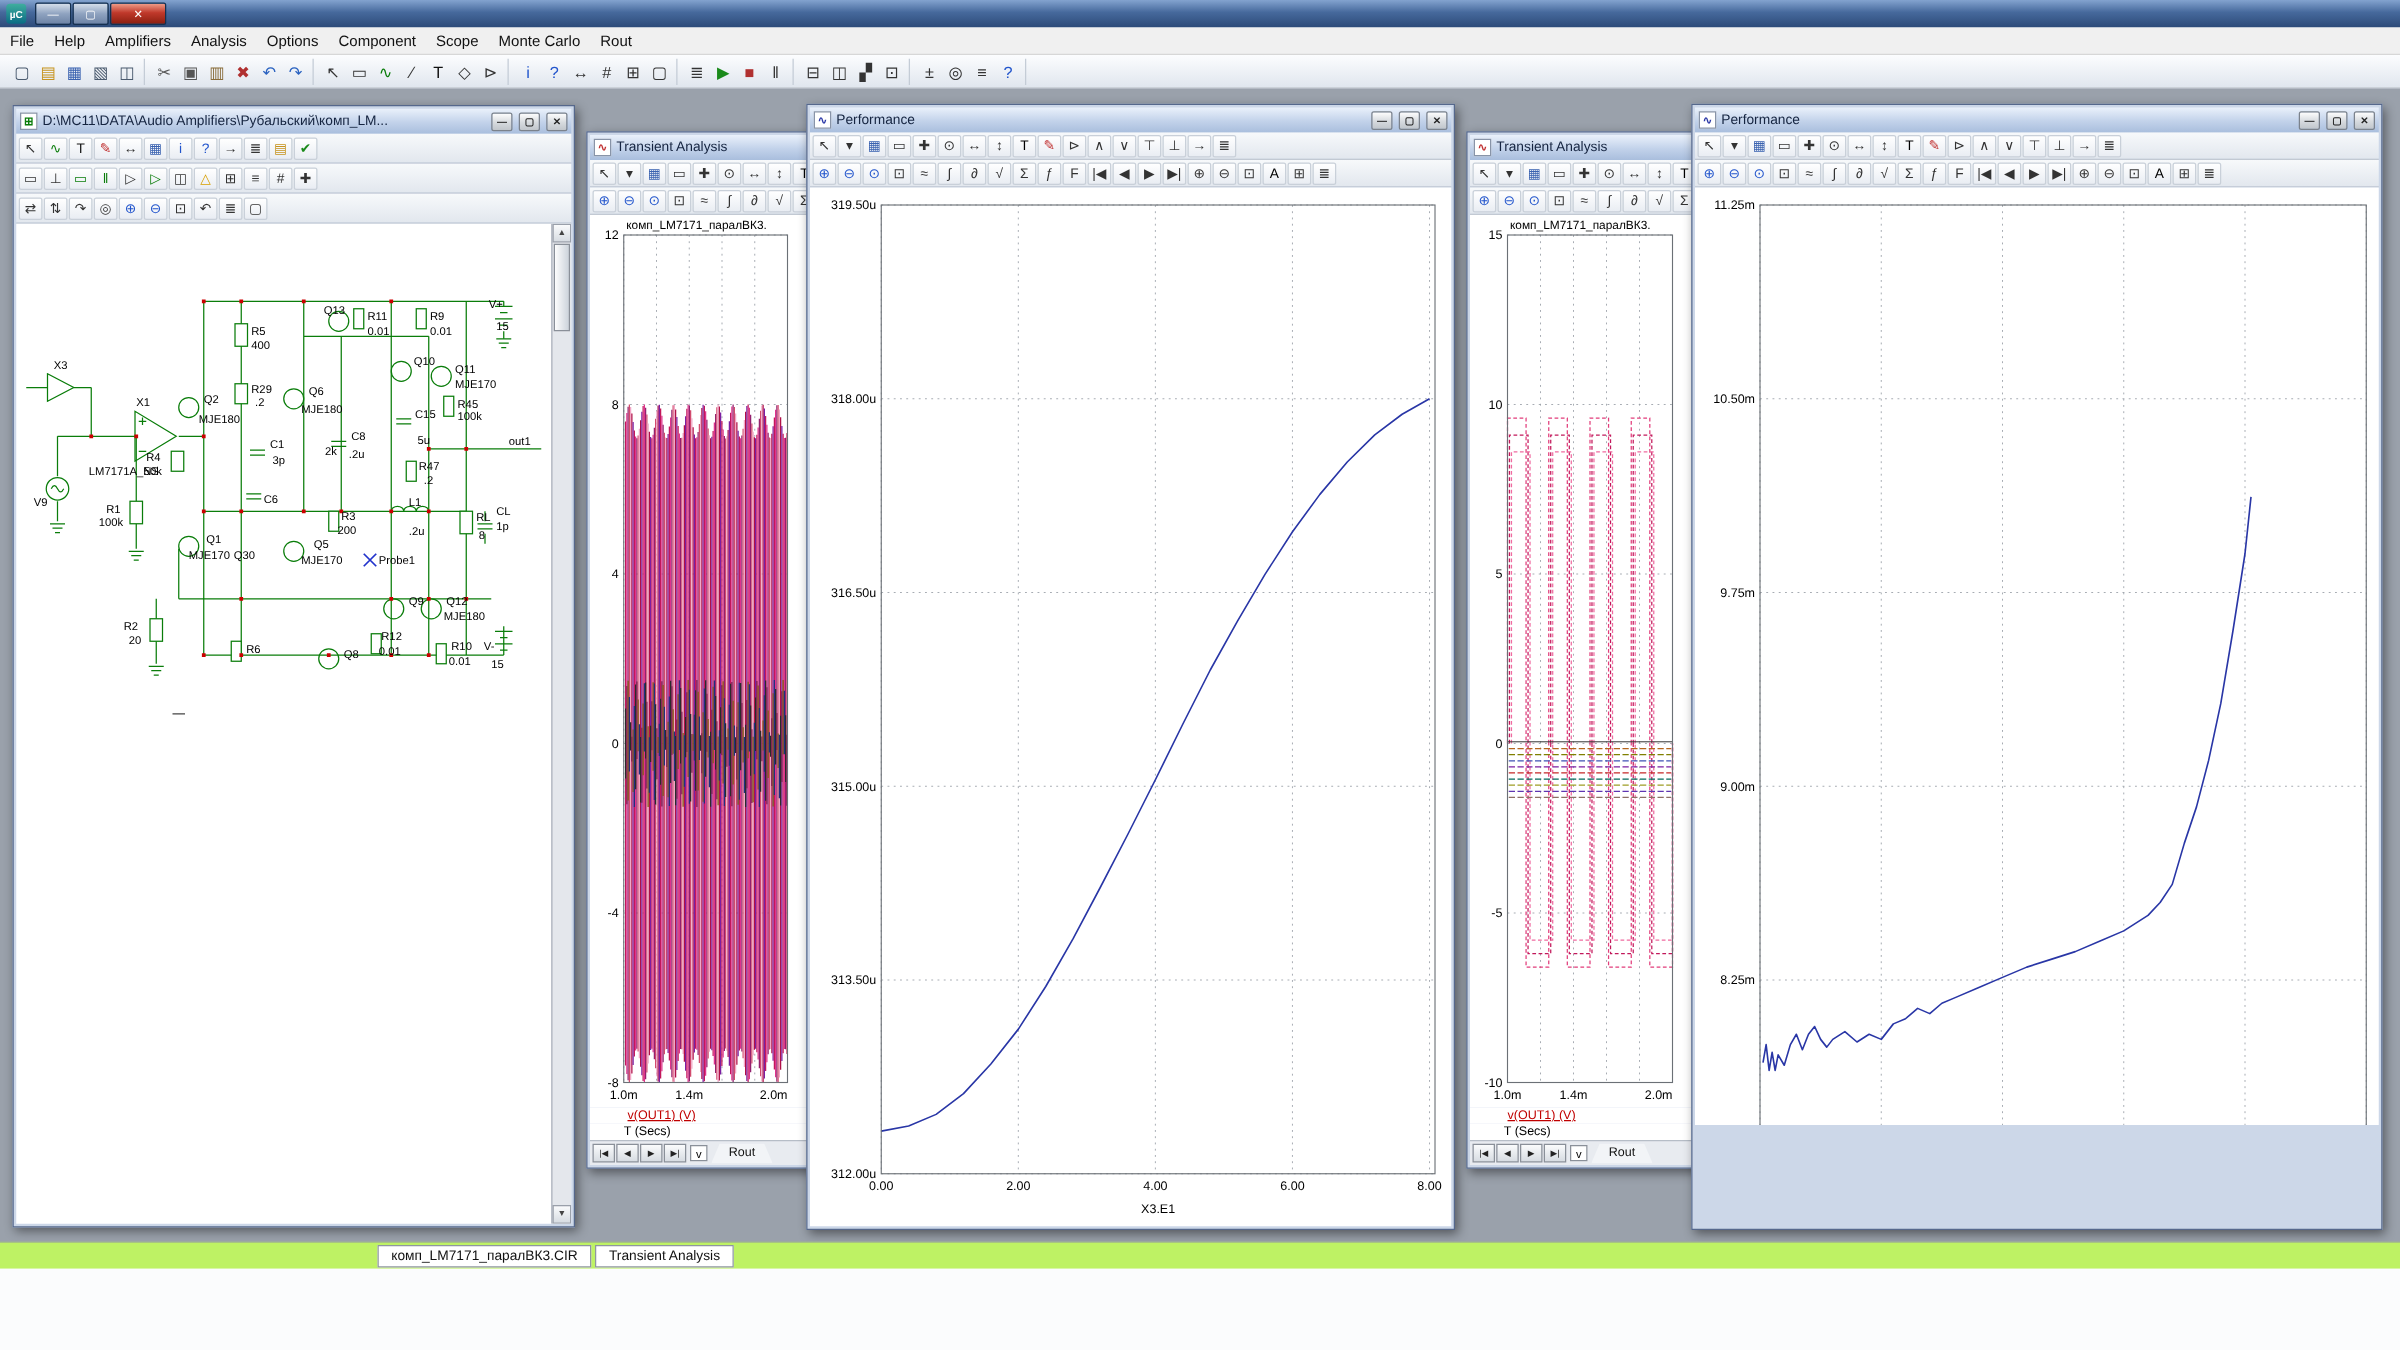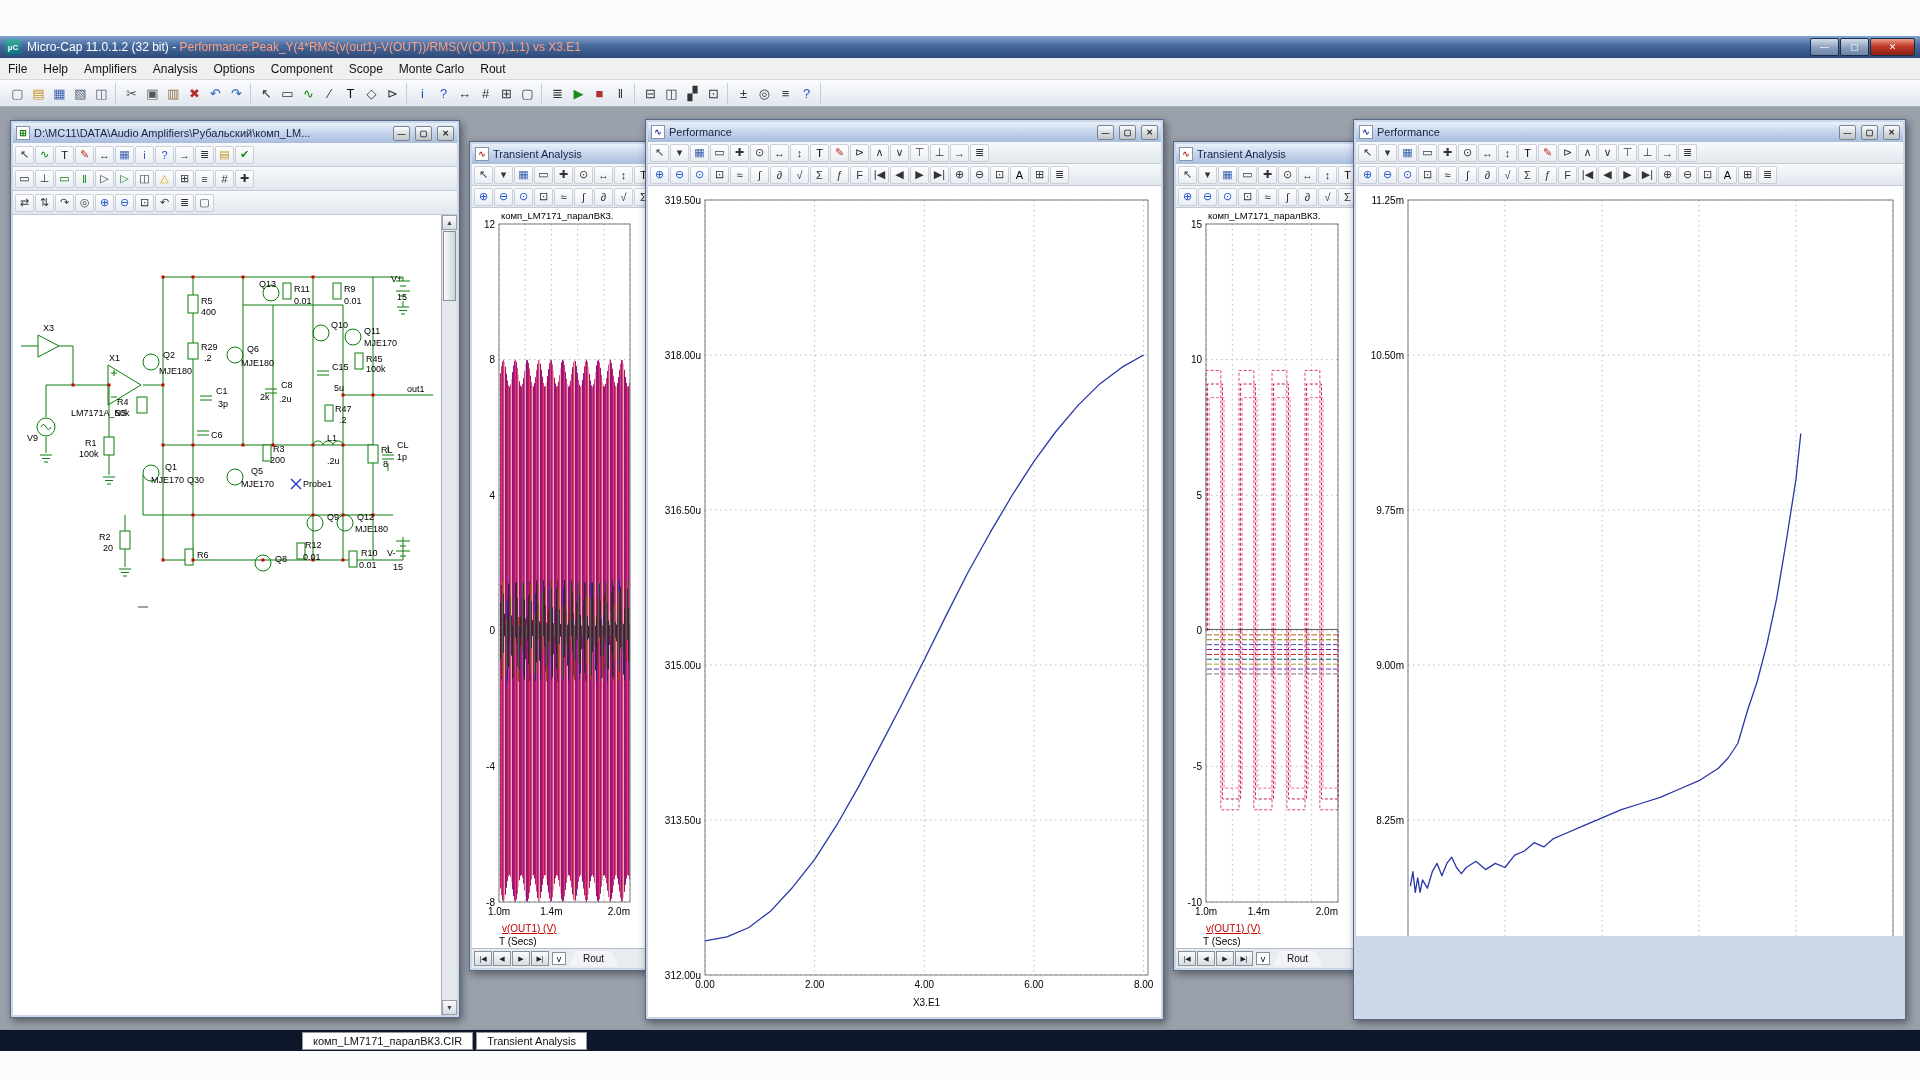--- a/index.html
+++ b/index.html
@@ -1,21 +1,21 @@
 <!DOCTYPE html>
 <html><head>
 <meta charset="utf-8">
 <style>
   * { box-sizing: border-box; }
   html,body { margin:0; padding:0; width:1920px; height:1080px; overflow:hidden;
               font-family:"Liberation Sans",sans-serif; background:#fafbfc; }
 
   
   .titlebar { height:22px; background:linear-gradient(#83a3cf,#46699c 45%,#2c4a78);
-              display:flex; align-items:center; padding:0 5px; color:#fff; font-size:12px;margin-top:36px; }
+              display:flex; align-items:center; padding:0 5px; color:#fff; font-size:12px; }
   .app-icon { width:16px; height:16px; margin-right:6px; border-radius:3px;
               background:linear-gradient(#3fae9e,#0a6b84); color:#fff; font-size:8px; font-weight:bold;
               display:flex; align-items:center; justify-content:center; flex:0 0 auto; }
   .title-text { flex:1; white-space:nowrap; overflow:hidden; }
   .title-doc { color:#ff9f80; }
   .wbtns { display:flex; }
   .wb { width:29px; height:18px; margin-left:1px; border:1px solid #16304f; border-radius:2px;
         background:linear-gradient(#d5deea,#8fa3c0 50%,#6e84a6); color:#fff; font-size:9px;
         display:flex; align-items:center; justify-content:center; }
   .wb.close { width:45px; background:linear-gradient(#ef9c88,#c0392b 45%,#8c1f10); }
@@ -82,32 +82,31 @@
                 align-items:center; padding:0 2px; gap:1px; font-size:11px; flex:0 0 auto; }
   .stab { height:16px; line-height:16px; padding:0 12px; background:#e4e8ee; color:#111;
           clip-path:polygon(0 0,100% 0,88% 100%,12% 100%); }
   .stab.sel { background:#ffffff; font-weight:bold; }
   .hscroll { flex:1; height:15px; display:flex; align-items:stretch; margin-left:6px; }
   .htrack { flex:1; background:#e4e7ec; border:1px solid #aab0ba; position:relative; }
   .hthumb { position:absolute; left:2px; top:1px; bottom:1px; width:60px;
             background:linear-gradient(#fdfdfd,#ccd3db); border:1px solid #8a9099; }
 
   
-  .doctabs { height:22px; background:#0f172a; border-top:1px solid #8f96a0; display:flex;
+  .doctabs { height:22px; background:#bef264; border-top:1px solid #8f96a0; display:flex;
              align-items:flex-start; padding-left:302px; gap:3px; }
   .dtab { margin-top:2px; height:18px; line-height:17px; padding:0 10px; background:#fff;
           border:1px solid #8f96a0; font-size:11px; color:#111; }
   .bottom-space { height:65px; background:#fbfcfd; }
 </style>
 </head>
 <body>
 
 <div class="titlebar">
   <div class="app-icon">µC</div>
-  <div class="title-text"><span>Micro-Cap 11.0.1.2 (32 bit) - </span><span class="title-doc">Performance:Peak_Y(4*RMS(v(out1)-V(OUT))/RMS(V(OUT)),1,1) vs X3.E1</span></div>
   <div class="wbtns">
     <div class="wb">—</div>
     <div class="wb">▢</div>
     <div class="wb close">✕</div>
   </div>
 </div>
 
 <div class="menubar">
   <span class="menu-item">File</span>
   <span class="menu-item">Help</span>

